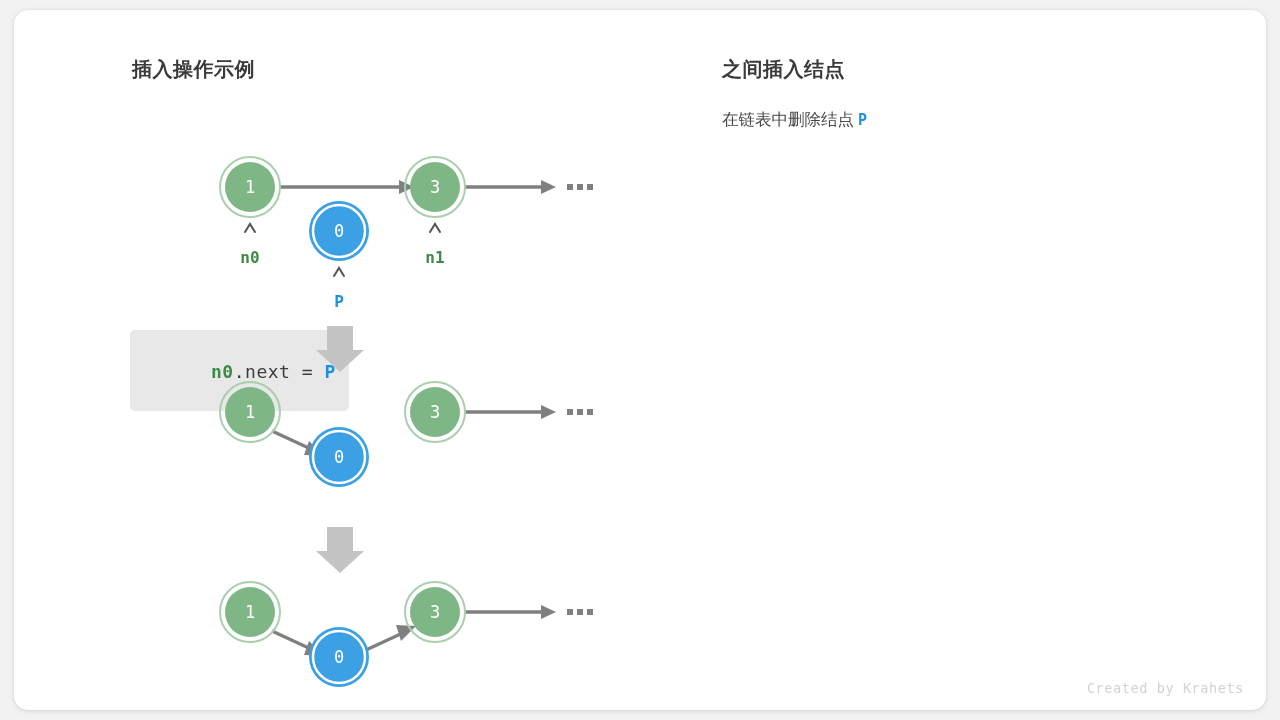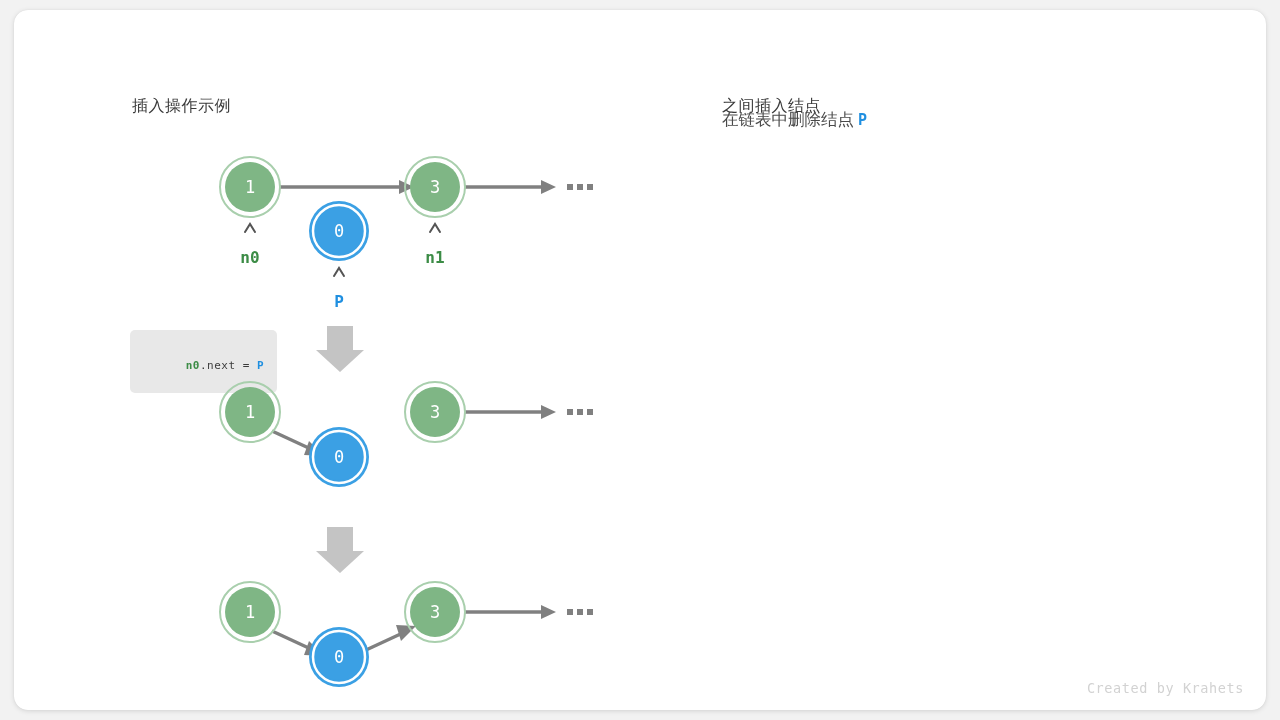--- a/index.html
+++ b/index.html
@@ -21,49 +21,48 @@
     border-radius: 14px;
     box-shadow: 0 1px 5px rgba(0,0,0,0.13), 0 0 1px rgba(0,0,0,0.10);
     overflow: hidden;
   }
   .panel { position: absolute; top: 0; }
   #panel-insert { left: 0; width: 626px; height: 700px; }
   #panel-delete { left: 626px; width: 626px; height: 700px; }
 
   .panel-title {
     position: absolute;
-    font-size: 16px;
-    font-weight: normal;
+    font-size: 20px;
+    font-weight: bold;
     color: #3a3a3a;
     letter-spacing: 0.5px;
     white-space: nowrap;
-    margin-top: 40px;
   }
   .panel-sub {
     position: absolute;
     font-size: 16.5px;
     color: #4a4a4a;
     white-space: nowrap;
   }
   .panel-sub .mono {
     font-family: "DejaVu Sans Mono", "Liberation Mono", monospace;
     font-weight: bold;
     font-size: 15px;
     padding: 0 4px;
   }
   .g { color: #3c8c46; }
   .b { color: #1f8fe0; }
 
   .codebox {
     position: absolute;
     background: #e8e8e8;
     border-radius: 5px;
-    padding: 16px 13px 8px 13px;
-    font-family: "DejaVu Sans Mono", "Liberation Mono", monospace;
-    font-size: 11px;
+    padding: 10px 13px 8px 13px;
+    font-family: "DejaVu Sans Mono", "Liberation Mono", monospace;
+    font-size: 18px;
     color: #3c3c3c;
     white-space: pre;
     letter-spacing: 0.5px;
   }
   .codebox .g { color: #3c8c46; font-weight: bold; }
   .codebox .b { color: #1f8fe0; font-weight: bold; }
 
   svg { position: absolute; left: 0; top: 0; overflow: visible; }
   .node-val {
     font-family: "DejaVu Sans Mono", "Liberation Mono", monospace;

